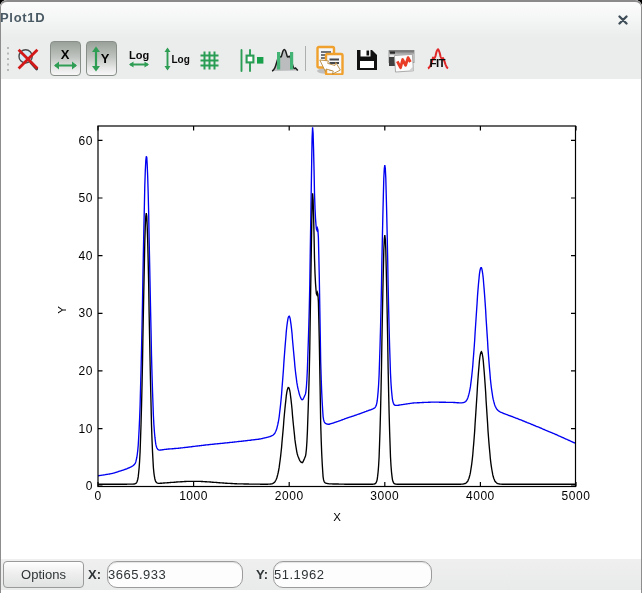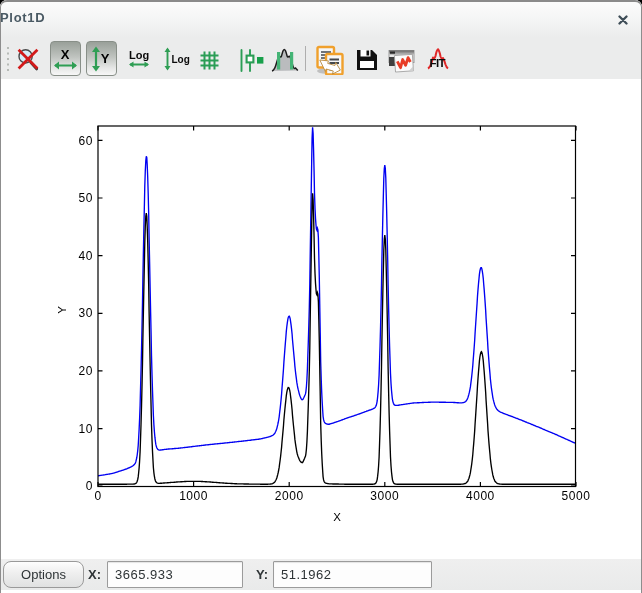--- a/index.html
+++ b/index.html
@@ -8,21 +8,21 @@
   #winborder{position:absolute;left:0;top:0;width:642px;height:593px;border-left:1px solid #8d8d8d;border-right:1px solid #8d8d8d;border-top:2px solid #8b8b8b;border-radius:7px 7px 0 0;box-sizing:border-box;z-index:60;pointer-events:none;}
   #titlebar{position:absolute;left:0;top:0;width:100%;height:38px;background:linear-gradient(#fdfdfd,#f5f6f6 45%,#ebecec);}
   #title{position:absolute;left:0;right:0;top:10px;text-align:left;font-size:13px;font-weight:bold;color:#4a5a64;letter-spacing:0.7px;}
   #closex{position:absolute;right:14px;top:15px;}
   #toolbar{position:absolute;left:0;top:38px;width:100%;height:41px;background:#ebecec;}
   .tbtn{position:absolute;box-sizing:border-box;width:31px;height:35px;top:3px;border:1px solid #888f88;border-radius:4px;background:linear-gradient(#99a099,#bfc3bf 45%,#e5e6e5 78%,#f7f7f7);}
   #handle{position:absolute;left:6px;top:9px;}
   .icon{position:absolute;}
   #statusbar{position:absolute;left:0;top:559px;width:100%;height:31px;background:linear-gradient(#efefef,#e9eaea);}
   .btn{position:absolute;box-sizing:border-box;height:27px;top:2px;border:1px solid #9a9a9a;border-radius:4px;background:linear-gradient(#fefefe,#f0f0f0 40%,#e0e1e1);color:#2e3436;font-size:13px;text-align:center;line-height:25px;}
-  .field{position:absolute;box-sizing:border-box;height:27px;top:2px;border:1px solid #9b9b9b;border-radius:1px;background:#fdfdfd;color:#2e3436;font-size:13px;letter-spacing:0.5px;line-height:25px;padding-left:7px;box-shadow:inset 0 1px 1px rgba(0,0,0,0.10);}
+  .field{position:absolute;box-sizing:border-box;height:27px;top:2px;border:1px solid #9b9b9b;border-radius:10px;background:#fdfdfd;color:#2e3436;font-size:13px;letter-spacing:0.5px;line-height:25px;box-shadow:inset 0 1px 1px rgba(0,0,0,0.10);}
   .lab{position:absolute;top:2px;height:27px;line-height:27px;font-size:13px;font-weight:bold;color:#2e3436;}
 </style>
 </head>
 <body>
 <div id="win">
   <svg id="plot" style="position:absolute;left:0;top:0" width="642" height="593" viewBox="0 0 642 593" font-family="Liberation Sans, sans-serif">
       <clipPath id="pc">
         <rect x="98.0" y="126.0" width="478.0" height="361.0"></rect>
       </clipPath>
       <g clip-path="url(#pc)">
@@ -145,20 +145,20 @@
             <stop offset="1" stop-color="#c8c8c8"></stop>
           </linearGradient>
         </defs>
     </svg>
     <svg class="icon" style="left:427px;top:10px" width="22" height="22" viewBox="0 0 22 22">
       <path d="M1 20.5 Q3 19.5 4.5 15 L6 9.5 Q7.5 11.5 8.5 8 Q9.5 2.5 11 1.2 Q12.5 3 13.5 8.5 Q14.5 11.5 16 10 Q17.5 13 18.5 16.5 Q19.5 19.5 21 20.5" fill="none" stroke="#e02828" stroke-width="2" stroke-linejoin="round"></path>
       <text x="2.5" y="18.5" font-size="11.5" font-weight="bold" fill="#0a0a0a" font-family="Liberation Sans" textLength="16">FIT</text>
     </svg>
   </div>
   <div id="statusbar">
-    <div class="btn" style="left:3px;width:81px;border-radius:8px;">Options</div>
+    <div class="btn" style="left:3px;width:81px;">Options</div>
     <div class="lab" style="left:88px;">X:</div>
     <div class="field" style="left:107px;width:136px;">3665.933</div>
     <div class="lab" style="left:256px;">Y:</div>
     <div class="field" style="left:273px;width:159px;">51.1962</div>
   </div>
 </div>
 <div id="winborder"></div>
 
 </body></html>

